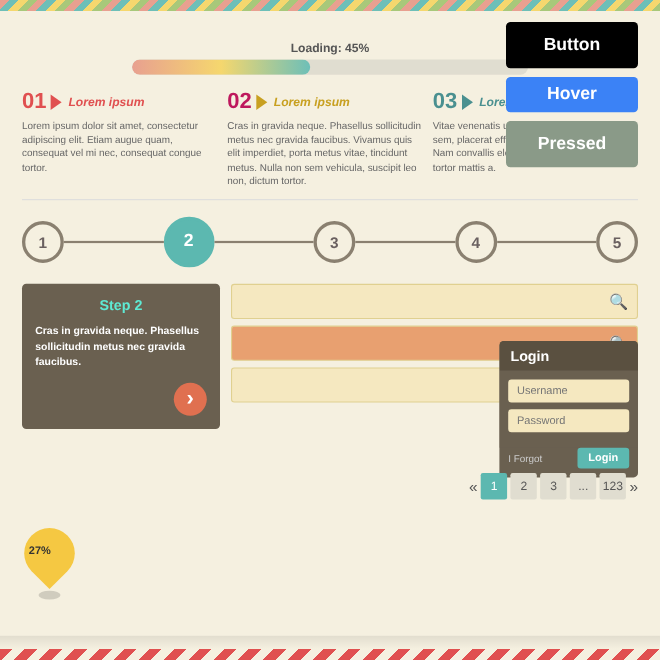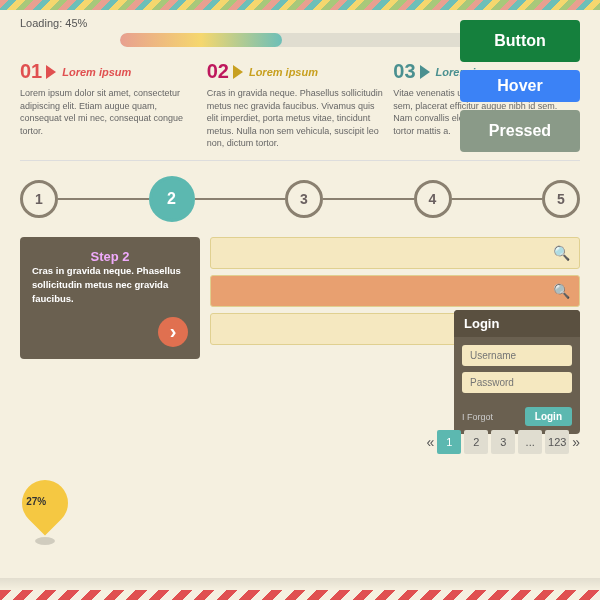--- a/index.html
+++ b/index.html
@@ -20,22 +20,23 @@
         135deg,
         #e8a090 0px, #e8a090 6px,
         #6dbfb8 6px, #6dbfb8 12px,
         #f5d76e 12px, #f5d76e 18px,
         #a8c87a 18px, #a8c87a 24px
       );
     }
 
     
     .loading-section {
-      padding: 7px 20px 5px 20px;
-      text-align: left;
+      padding: 28px 20px 5px 20px;
+      text-align: center;
+      font-weight: bold;
     }
     .loading-label {
       font-size: 11px;
       color: #555;
       margin-bottom: 4px;
     }
     .loading-bar-bg {
       height: 14px;
       background: #e0ddd0;
       border-radius: 7px;
@@ -102,21 +103,21 @@
     .right-panel {
       position: absolute;
       top: 20px;
       right: 20px;
       display: flex;
       flex-direction: column;
       gap: 8px;
       width: 120px;
     }
     .btn-normal {
-      background: #15803d;
+      background: #000000;
       color: white;
       border: none;
       padding: 12px 10px;
       font-size: 16px;
       font-weight: bold;
       border-radius: 4px;
       cursor: pointer;
       text-align: center;
     }
     .btn-hover {
@@ -194,24 +195,24 @@
     }
     .step-detail-box {
       background: #6a6050;
       color: white;
       padding: 12px;
       border-radius: 4px;
       width: 180px;
       flex-shrink: 0;
     }
     .step-detail-title {
-      color: #f0abfc;
+      color: #5eead4;
       font-size: 13px;
       font-weight: bold;
-      margin-bottom: 0;
+      margin-bottom: 10px;
       text-align: center;
     }
     .step-detail-text {
       font-size: 9.5px;
       line-height: 1.5;
       font-weight: bold;
     }
     .step-arrow-btn {
       width: 30px;
       height: 30px;

